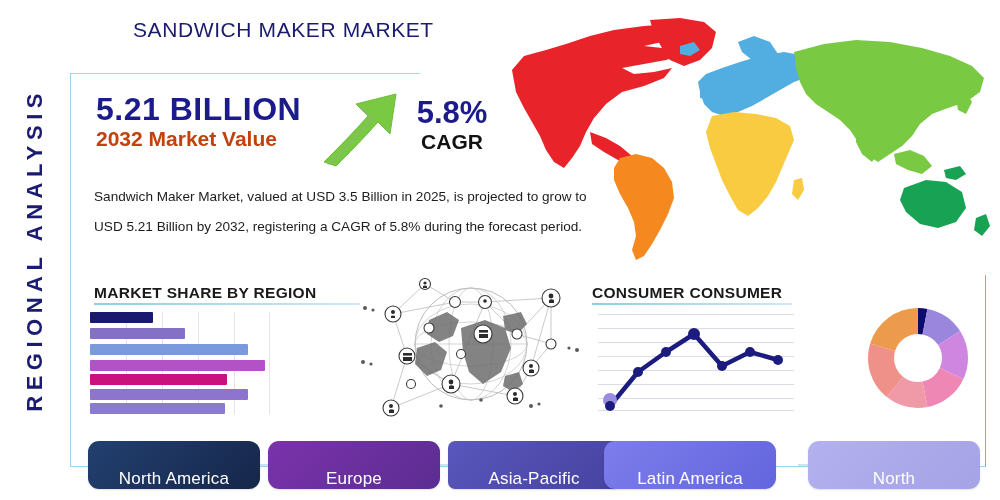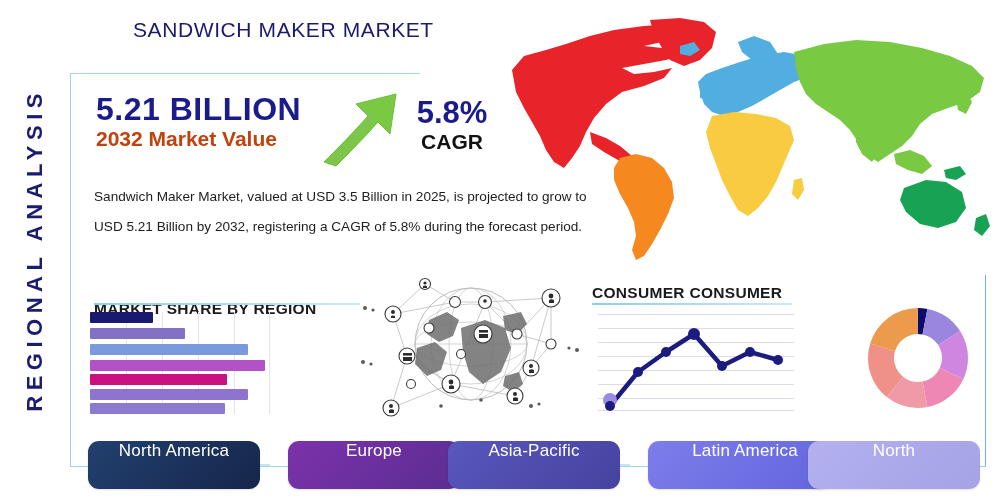--- a/index.html
+++ b/index.html
@@ -87,21 +87,21 @@
   .linechart{position:absolute;left:598px;top:310px;width:196px;height:106px;}
   .lc-grid{position:absolute;left:0;width:196px;height:1px;background:#dcdce4;}
 
   
   .donut{position:absolute;left:868px;top:308px;width:100px;height:100px;}
 
   
   .regions{position:absolute;left:80px;top:441px;width:900px;height:48px;}
   .region-btn{
     position:absolute;top:0;height:48px;border-radius:11px;
-    display:flex;align-items:flex-start;justify-content:center;
+    display:flex;align-items:flex-end;justify-content:center;
     color:#ffffff;font-size:17px;letter-spacing:.2px;
     font-family:"Liberation Sans",sans-serif;
     box-shadow:0 1px 2px rgba(0,0,0,.12);
   }
   .connector{position:absolute;top:23px;height:2px;background:#cfe2f2;}
 </style>
 </head>
 <body>
 
 <div class="canvas">
@@ -155,21 +155,21 @@
     </svg>
   </div>
 
   <div class="cagr">
     <div class="cagr-value">5.8%</div>
     <div class="cagr-label">CAGR</div>
   </div>
 
   <div class="body-text">Sandwich Maker Market, valued at USD 3.5 Billion in 2025, is projected to grow to USD 5.21 Billion by 2032, registering a CAGR of 5.8% during the forecast period.</div>
 
-  <div class="sec-head" style="left:94px;top:300px;">MARKET SHARE BY REGION</div>
+  <div class="sec-head" style="left:94px;top:284px;">MARKET SHARE BY REGION</div>
   <div class="sec-rule" style="left:94px;top:303px;width:266px;"></div>
 
   <div class="barchart">
     <div class="gridline" style="left:36px;"></div>
     <div class="gridline" style="left:72px;"></div>
     <div class="gridline" style="left:108px;"></div>
     <div class="gridline" style="left:144px;"></div>
     <div class="gridline" style="left:179px;"></div>
 
     <div class="bar-row" style="top:0px;  width:63px;  background:#191970;"></div>
@@ -311,27 +311,27 @@
 
   <div class="regions">
     <div class="connector" style="left:178px;width:12px;"></div>
     <div class="connector" style="left:358px;width:12px;"></div>
     <div class="connector" style="left:538px;width:12px;"></div>
     <div class="connector" style="left:718px;width:12px;"></div>
 
     <div class="region-btn" style="left:8px;width:172px;background:linear-gradient(135deg,#22406f,#16264a);">
       <span>North America</span>
     </div>
-    <div class="region-btn" style="left:188px;width:172px;background:linear-gradient(135deg,#7b32ab,#5b2d91);margin-left:20px;">
+    <div class="region-btn" style="left:188px;width:172px;background:linear-gradient(135deg,#7b32ab,#5b2d91);">
       <span>Europe</span>
     </div>
-    <div class="region-btn" style="left:368px;width:172px;background:linear-gradient(135deg,#5a57bd,#45429f);">
+    <div class="region-btn" style="left:368px;width:172px;background:linear-gradient(135deg,#5a57bd,#45429f);border-radius:7px;">
       <span>Asia-Pacific</span>
     </div>
-    <div class="region-btn" style="left:568px;width:172px;background:linear-gradient(135deg,#7d7deb,#6365dd);padding-left:11px;">
+    <div class="region-btn" style="left:524px;width:172px;background:linear-gradient(135deg,#7d7deb,#6365dd);">
       <span>Latin America</span>
     </div>
     <div class="region-btn" style="left:728px;width:172px;background:linear-gradient(135deg,#b4b1ef,#a5a2e6);">
       <span>North</span>
     </div>
   </div>
 
 </div>
 
 </body></html>

